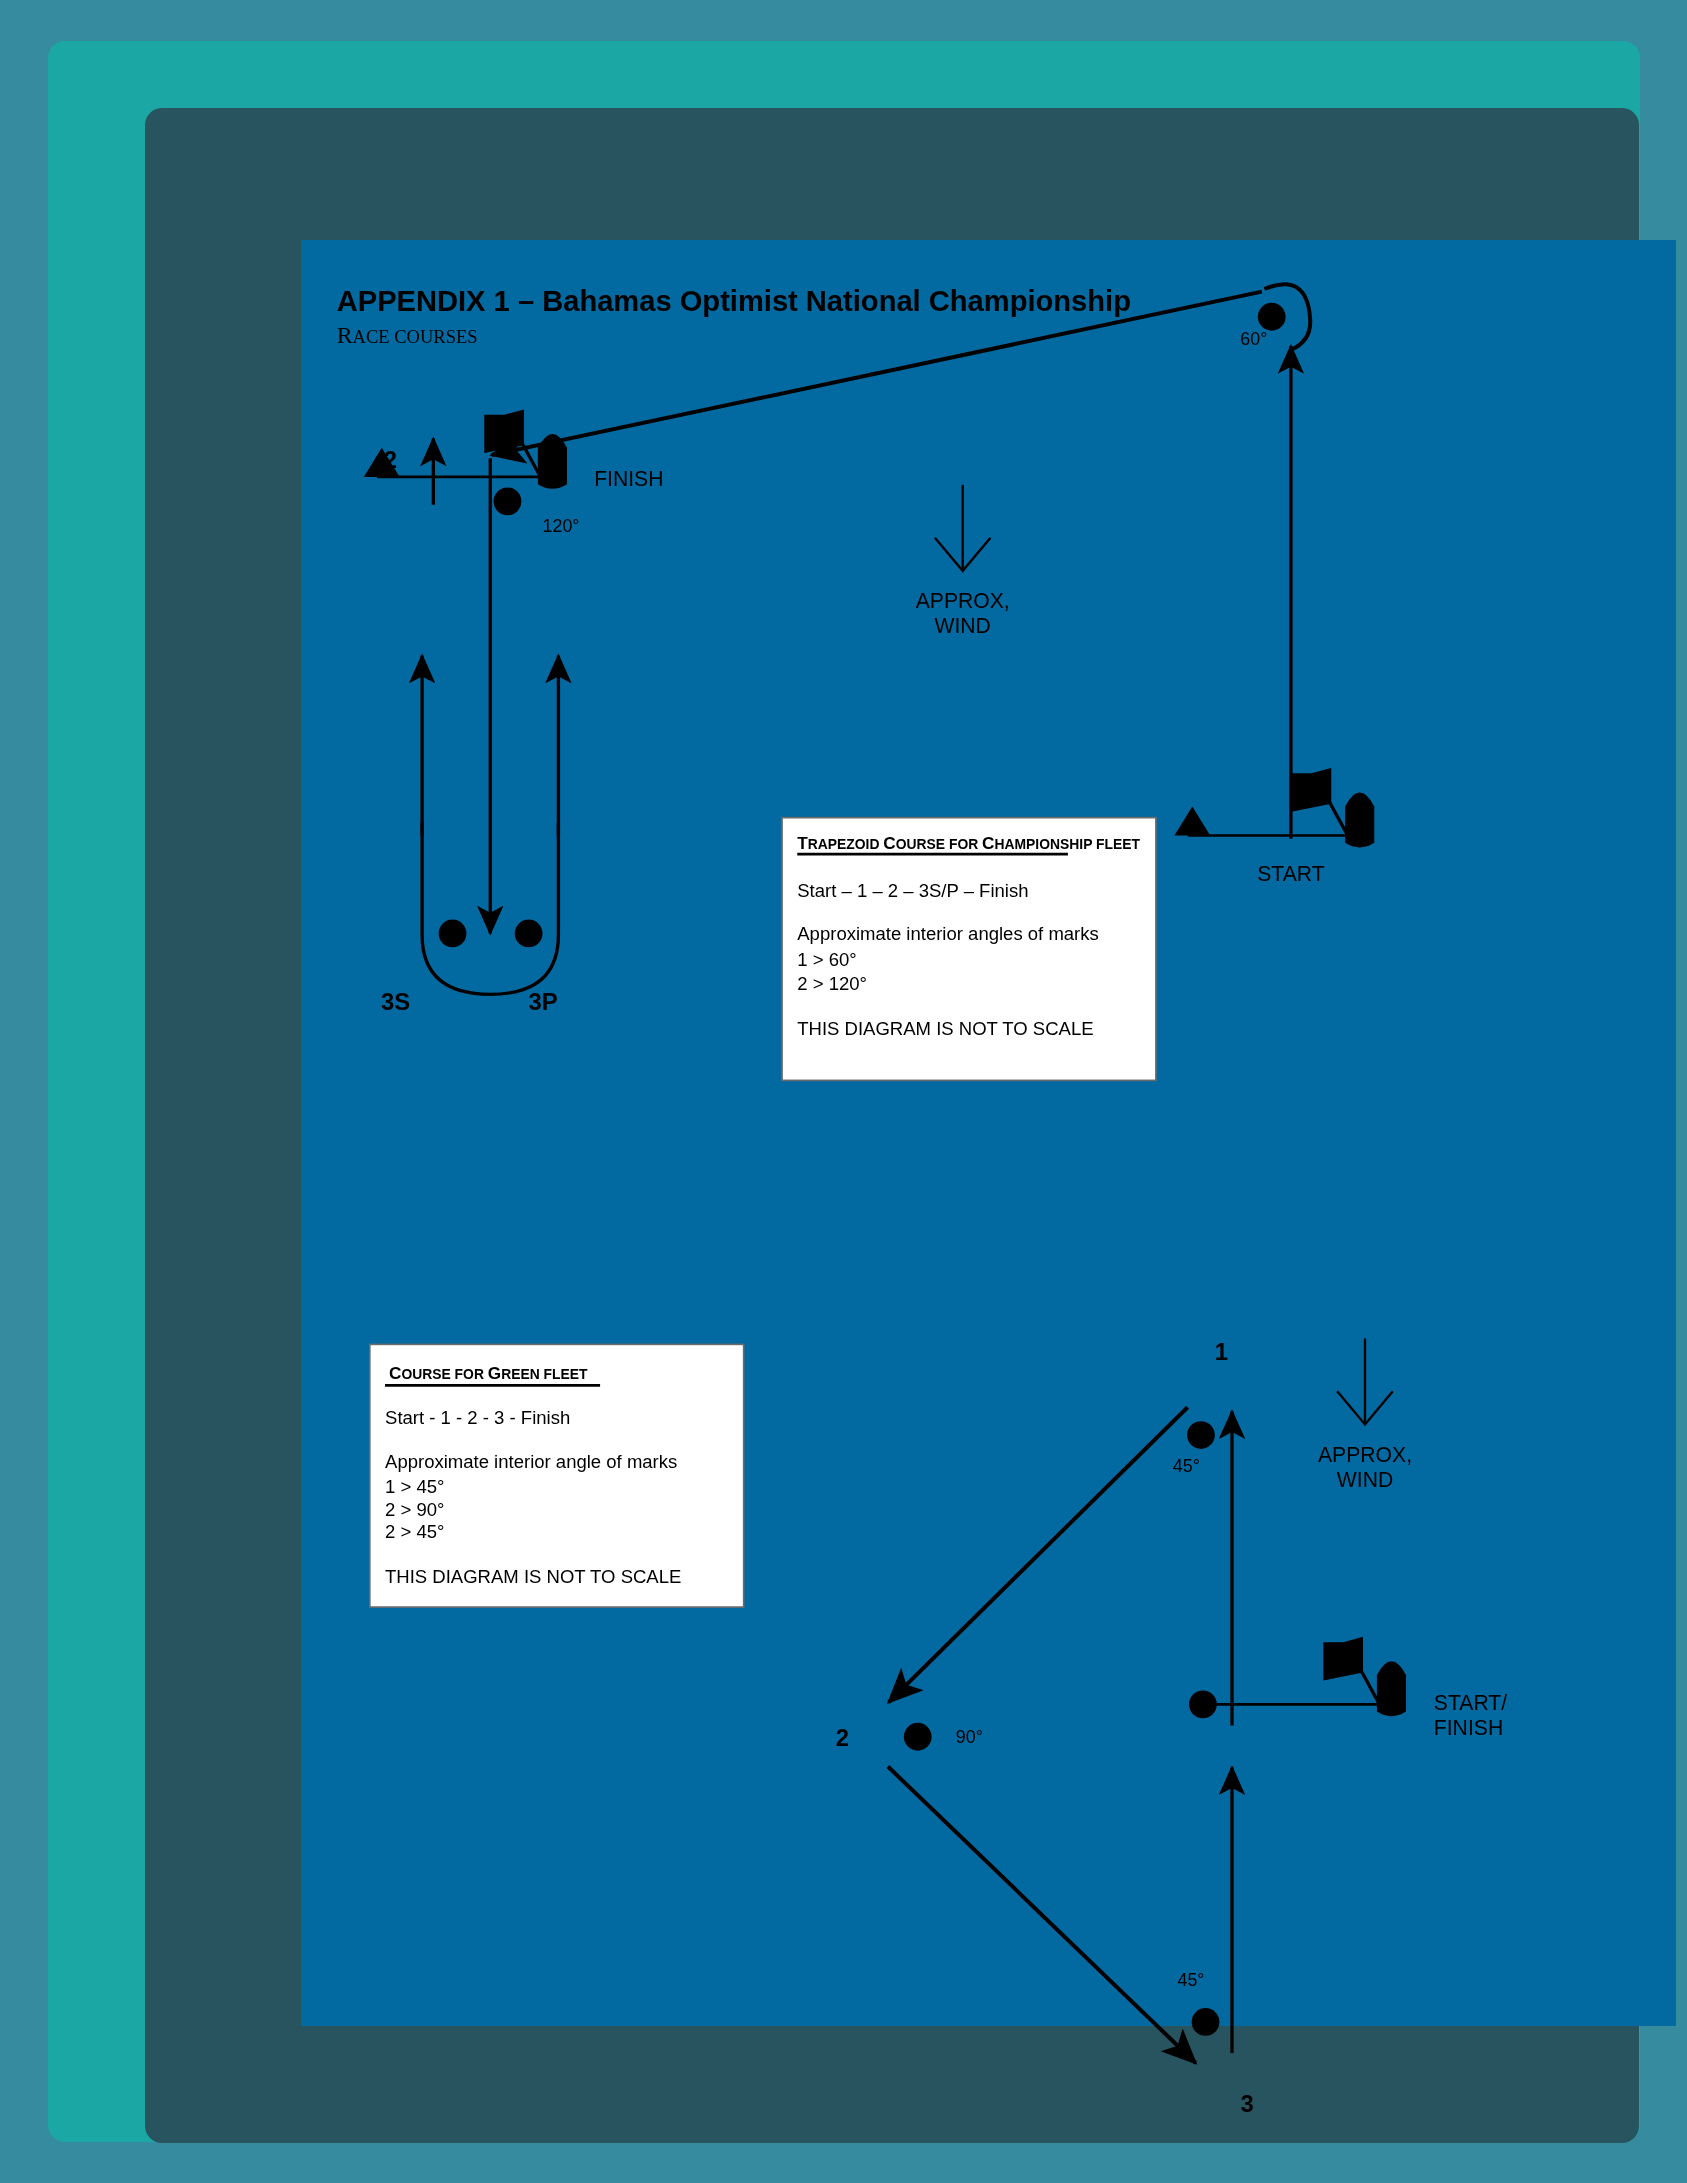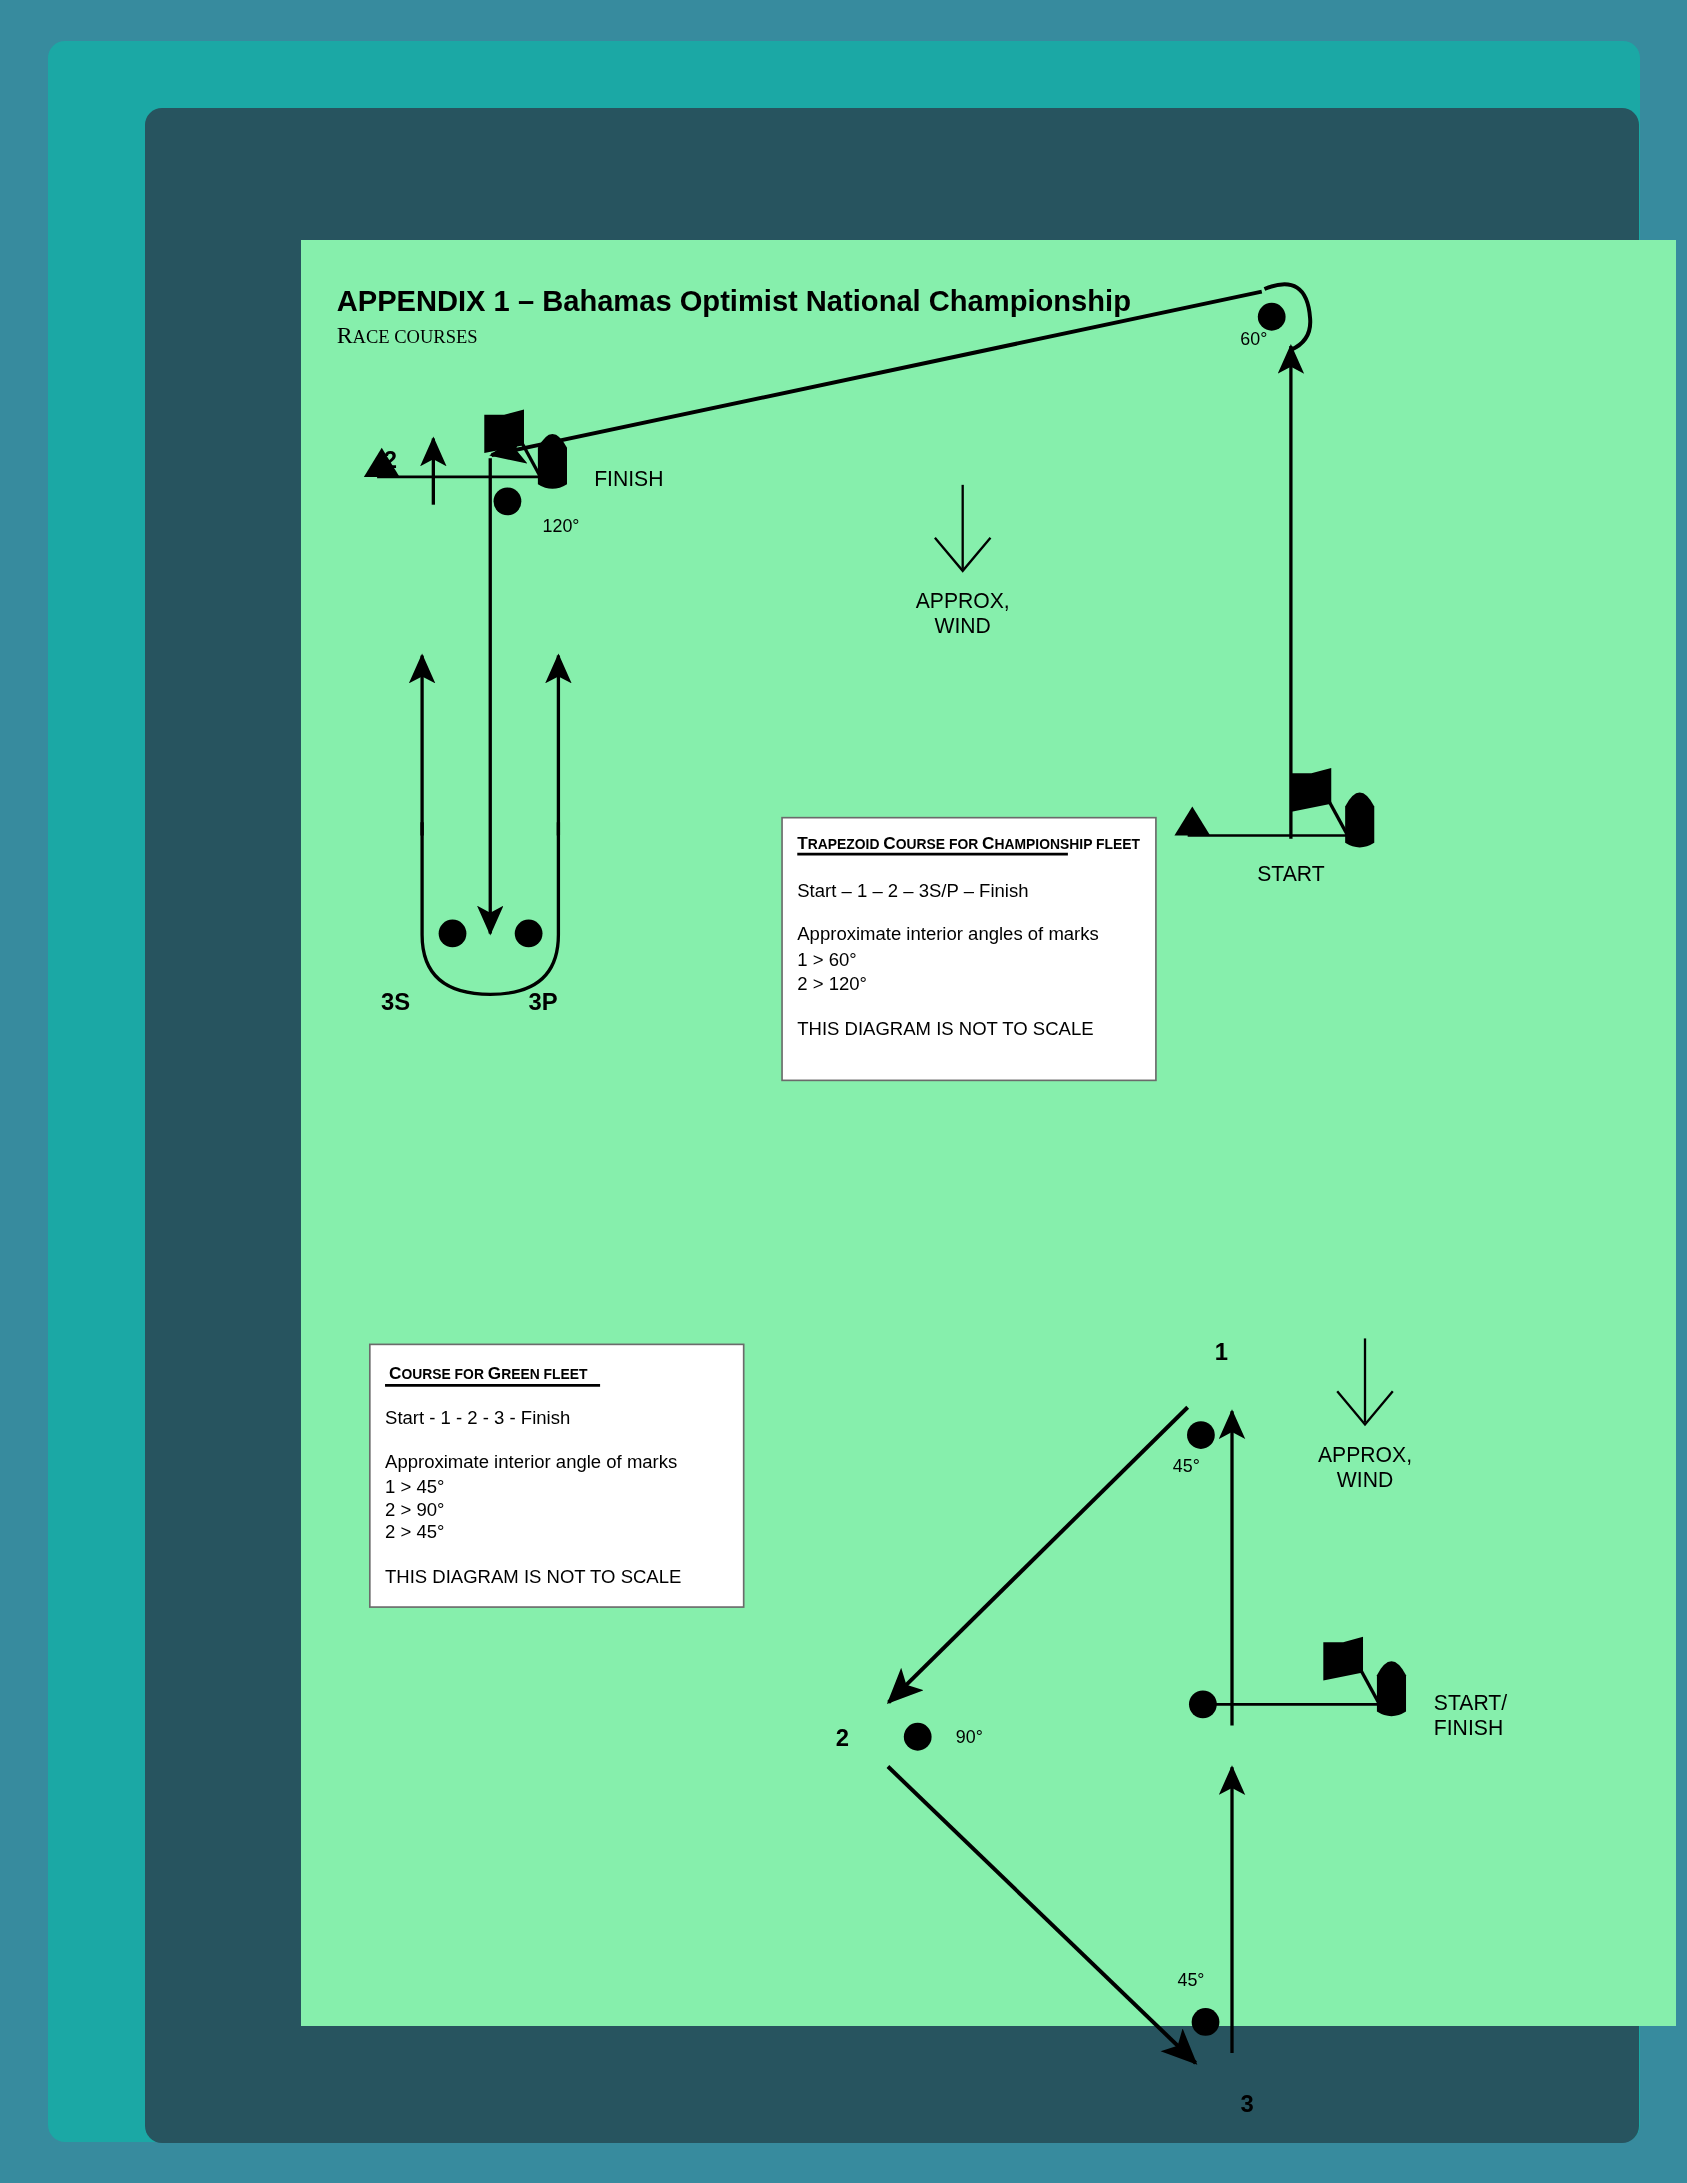--- a/index.html
+++ b/index.html
@@ -31,21 +31,21 @@
     position: absolute;
     left: 97px; top: 67px;
     width: 1494px; height: 2035px;
     background: #27545F;
     border-radius: 17px;
   }
   .page {
     position: absolute;
     left: 156px; top: 132px;
     width: 1375px; height: 1786px;
-    background: #86efac;
+    background: #0369a1;
   }
   .page-svg {
     position: absolute;
     left: 0; top: 0;
     width: 1375px;
     height: 1911px;
     display: block;
   }
   
   .t-title {

